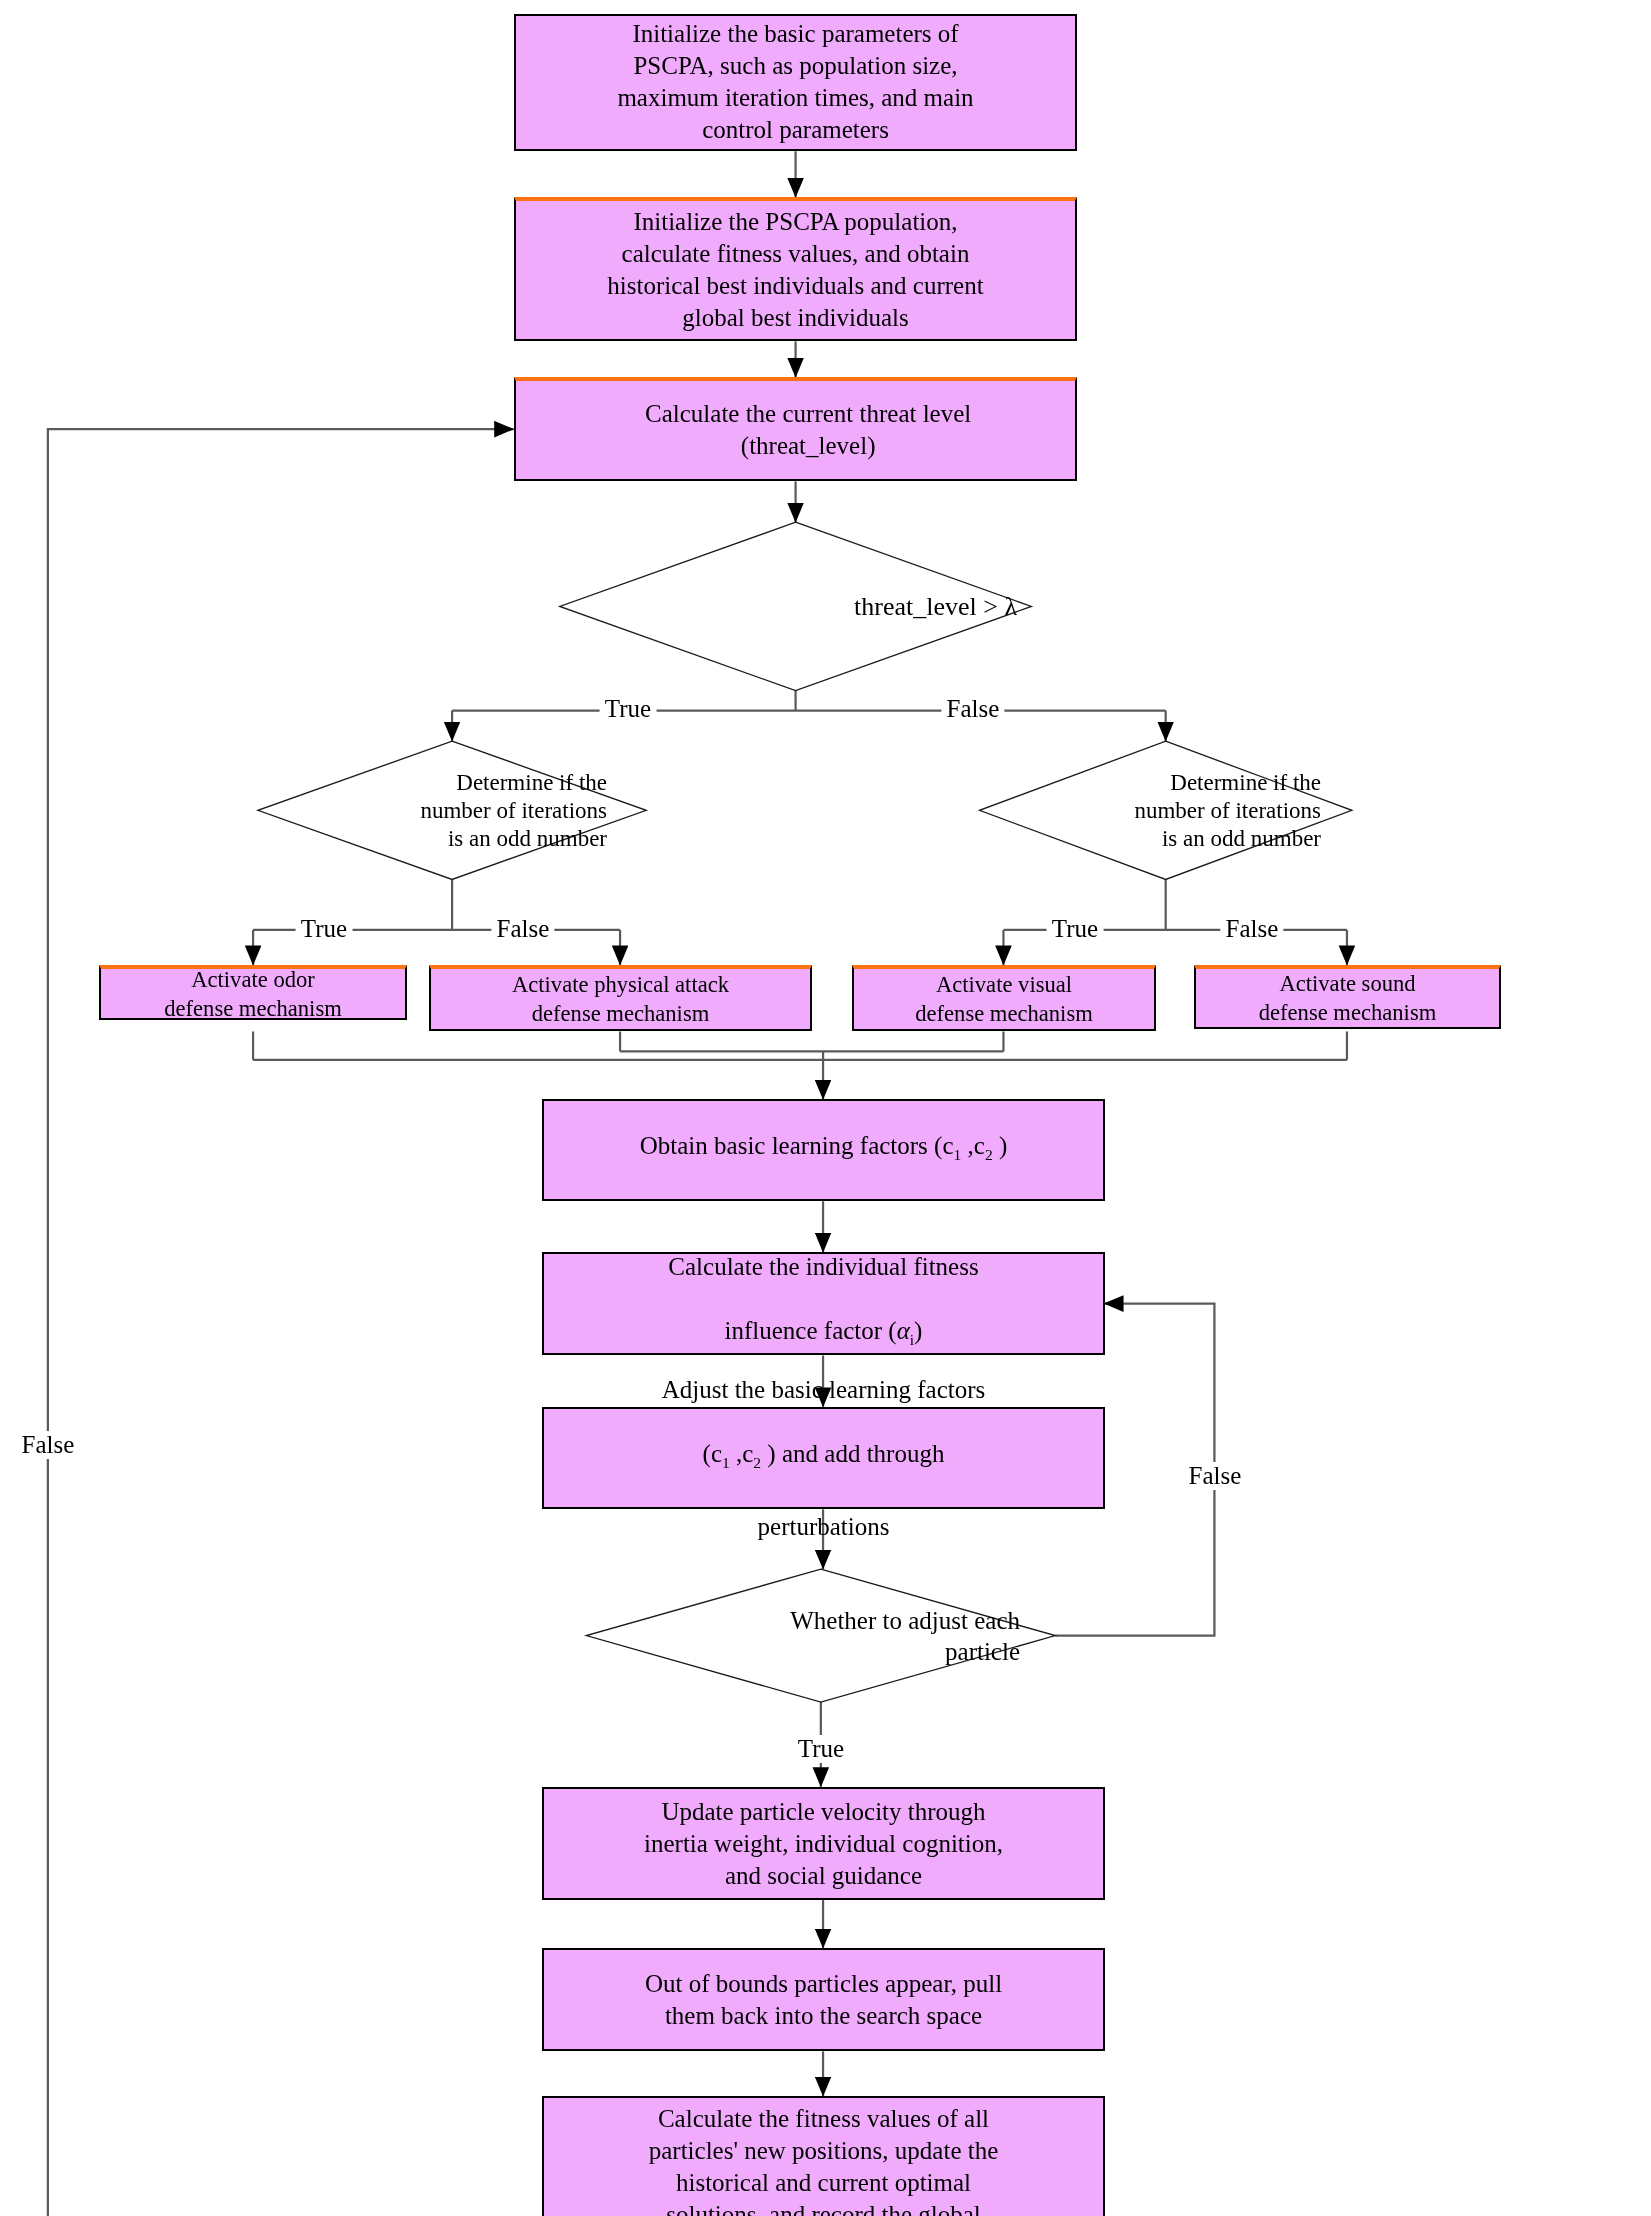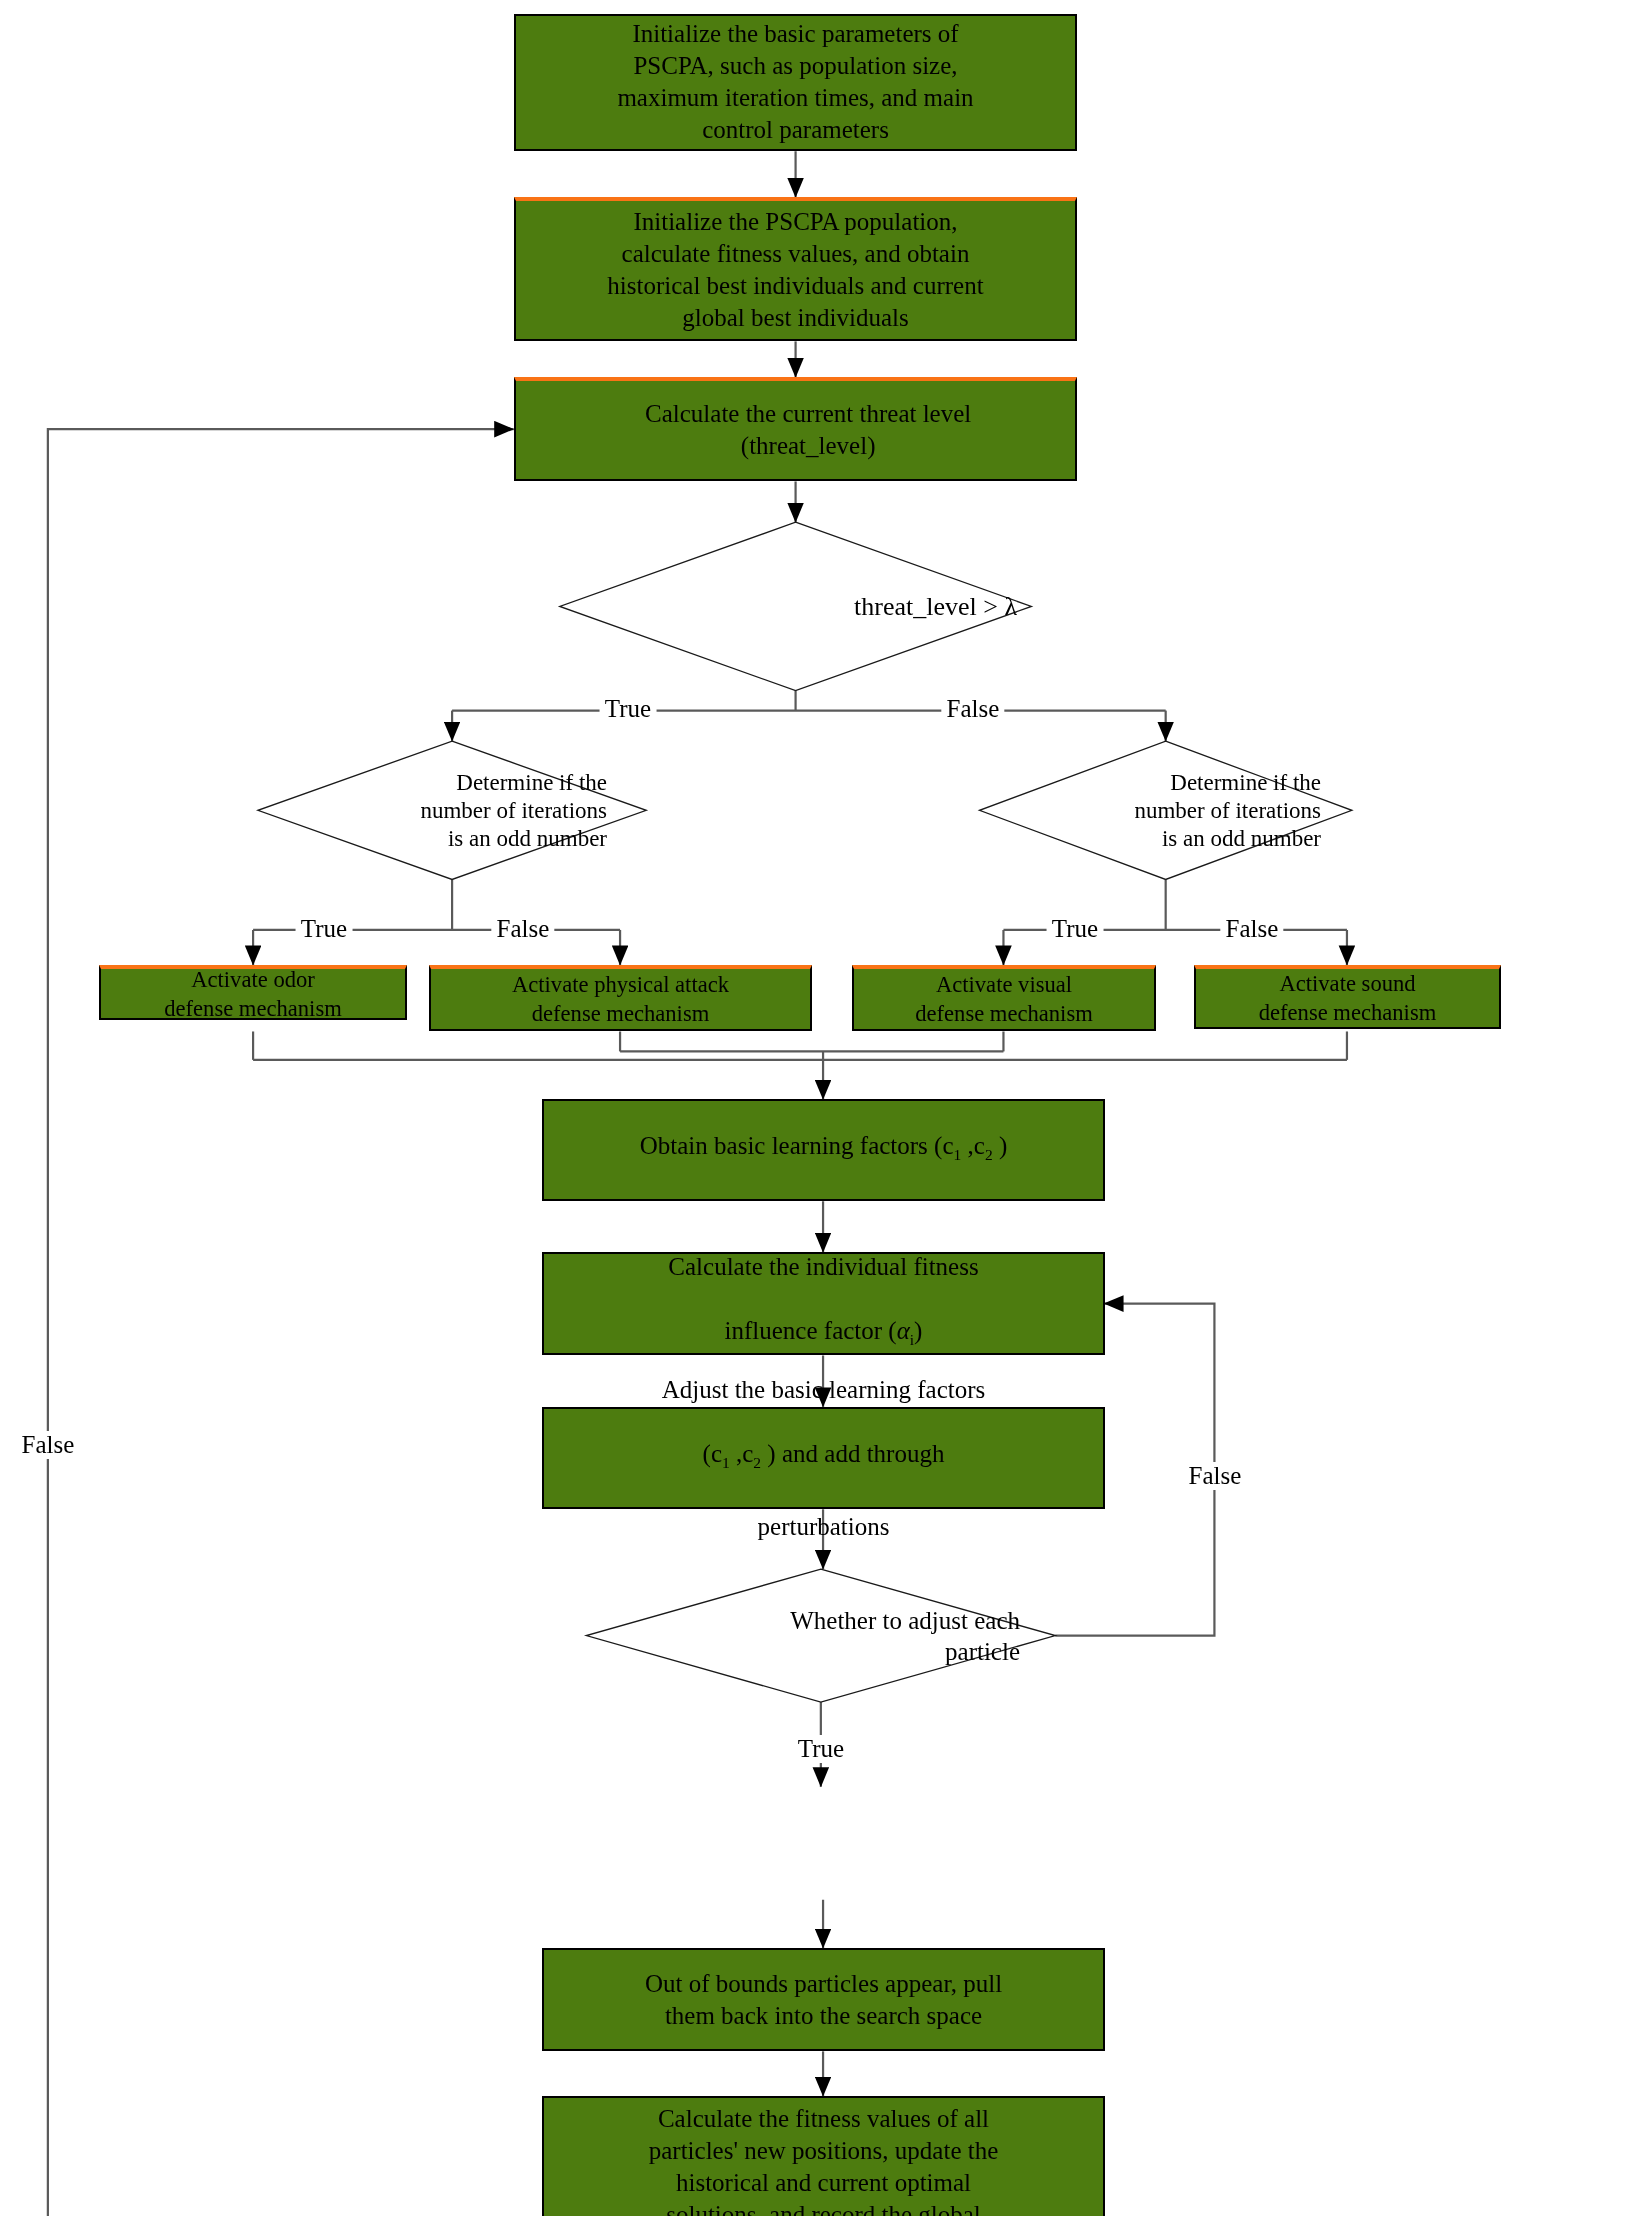--- a/index.html
+++ b/index.html
@@ -4,21 +4,21 @@
 <style>
   html,body{margin:0;padding:0;background:#fff;}
   .canvas{
     position:relative;width:1651px;height:2527px;background:#fff;
     font-family:"Liberation Serif","DejaVu Serif",serif;color:#000;
   }
   svg.layer{position:absolute;left:0;top:0;width:1651px;height:2527px;}
   .ln{stroke:#5a5a5a;stroke-width:5;fill:none;}
   .dia{fill:#fff;stroke:#1a1a1a;stroke-width:3;}
   .box{
-    position:absolute;border:2.2px solid #000;background:#4d7c0f;
+    position:absolute;border:2.2px solid #000;background:#f0abfc;
     display:flex;align-items:center;justify-content:center;
     text-align:center;font-size:25px;line-height:32px;
     padding:2.7px;box-sizing:border-box;
   }
   .gt{border-top:4px solid #f97316;text-align:center;}
   .box .t{white-space:pre-line;display:block;width:100%;}
   .small{font-size:22.6px;line-height:29px;}
   .dtext{
     position:absolute;display:flex;align-items:center;justify-content:center;
     text-align:right;pointer-events:none;
@@ -142,20 +142,25 @@
   </div>
 
   <div class="box" style="left:542px;top:1407px;width:563px;height:102px;">
     <span class="t">
       <span class="lines2">Adjust the basic learning factors</span>
       <span class="lines2"><span>(c</span><sub>1</sub><span> ,c</span><sub>2</sub><span> ) and add through</span></span>
       <span class="lines2">perturbations</span>
     </span>
   </div>
 
+  <div class="box" style="left:542px;top:1787px;width:563px;height:113px;">
+    <span class="t">Update particle velocity through
+inertia weight, individual cognition,
+and social guidance</span>
+  </div>
 
   <div class="box" style="left:542px;top:1948px;width:563px;height:103px;">
     <span class="t">Out of bounds particles appear, pull
 them back into the search space</span>
   </div>
 
   <div class="box" style="left:542px;top:2096px;width:563px;height:173px;">
     <span class="t">Calculate the fitness values of all
 particles' new positions, update the
 historical and current optimal

